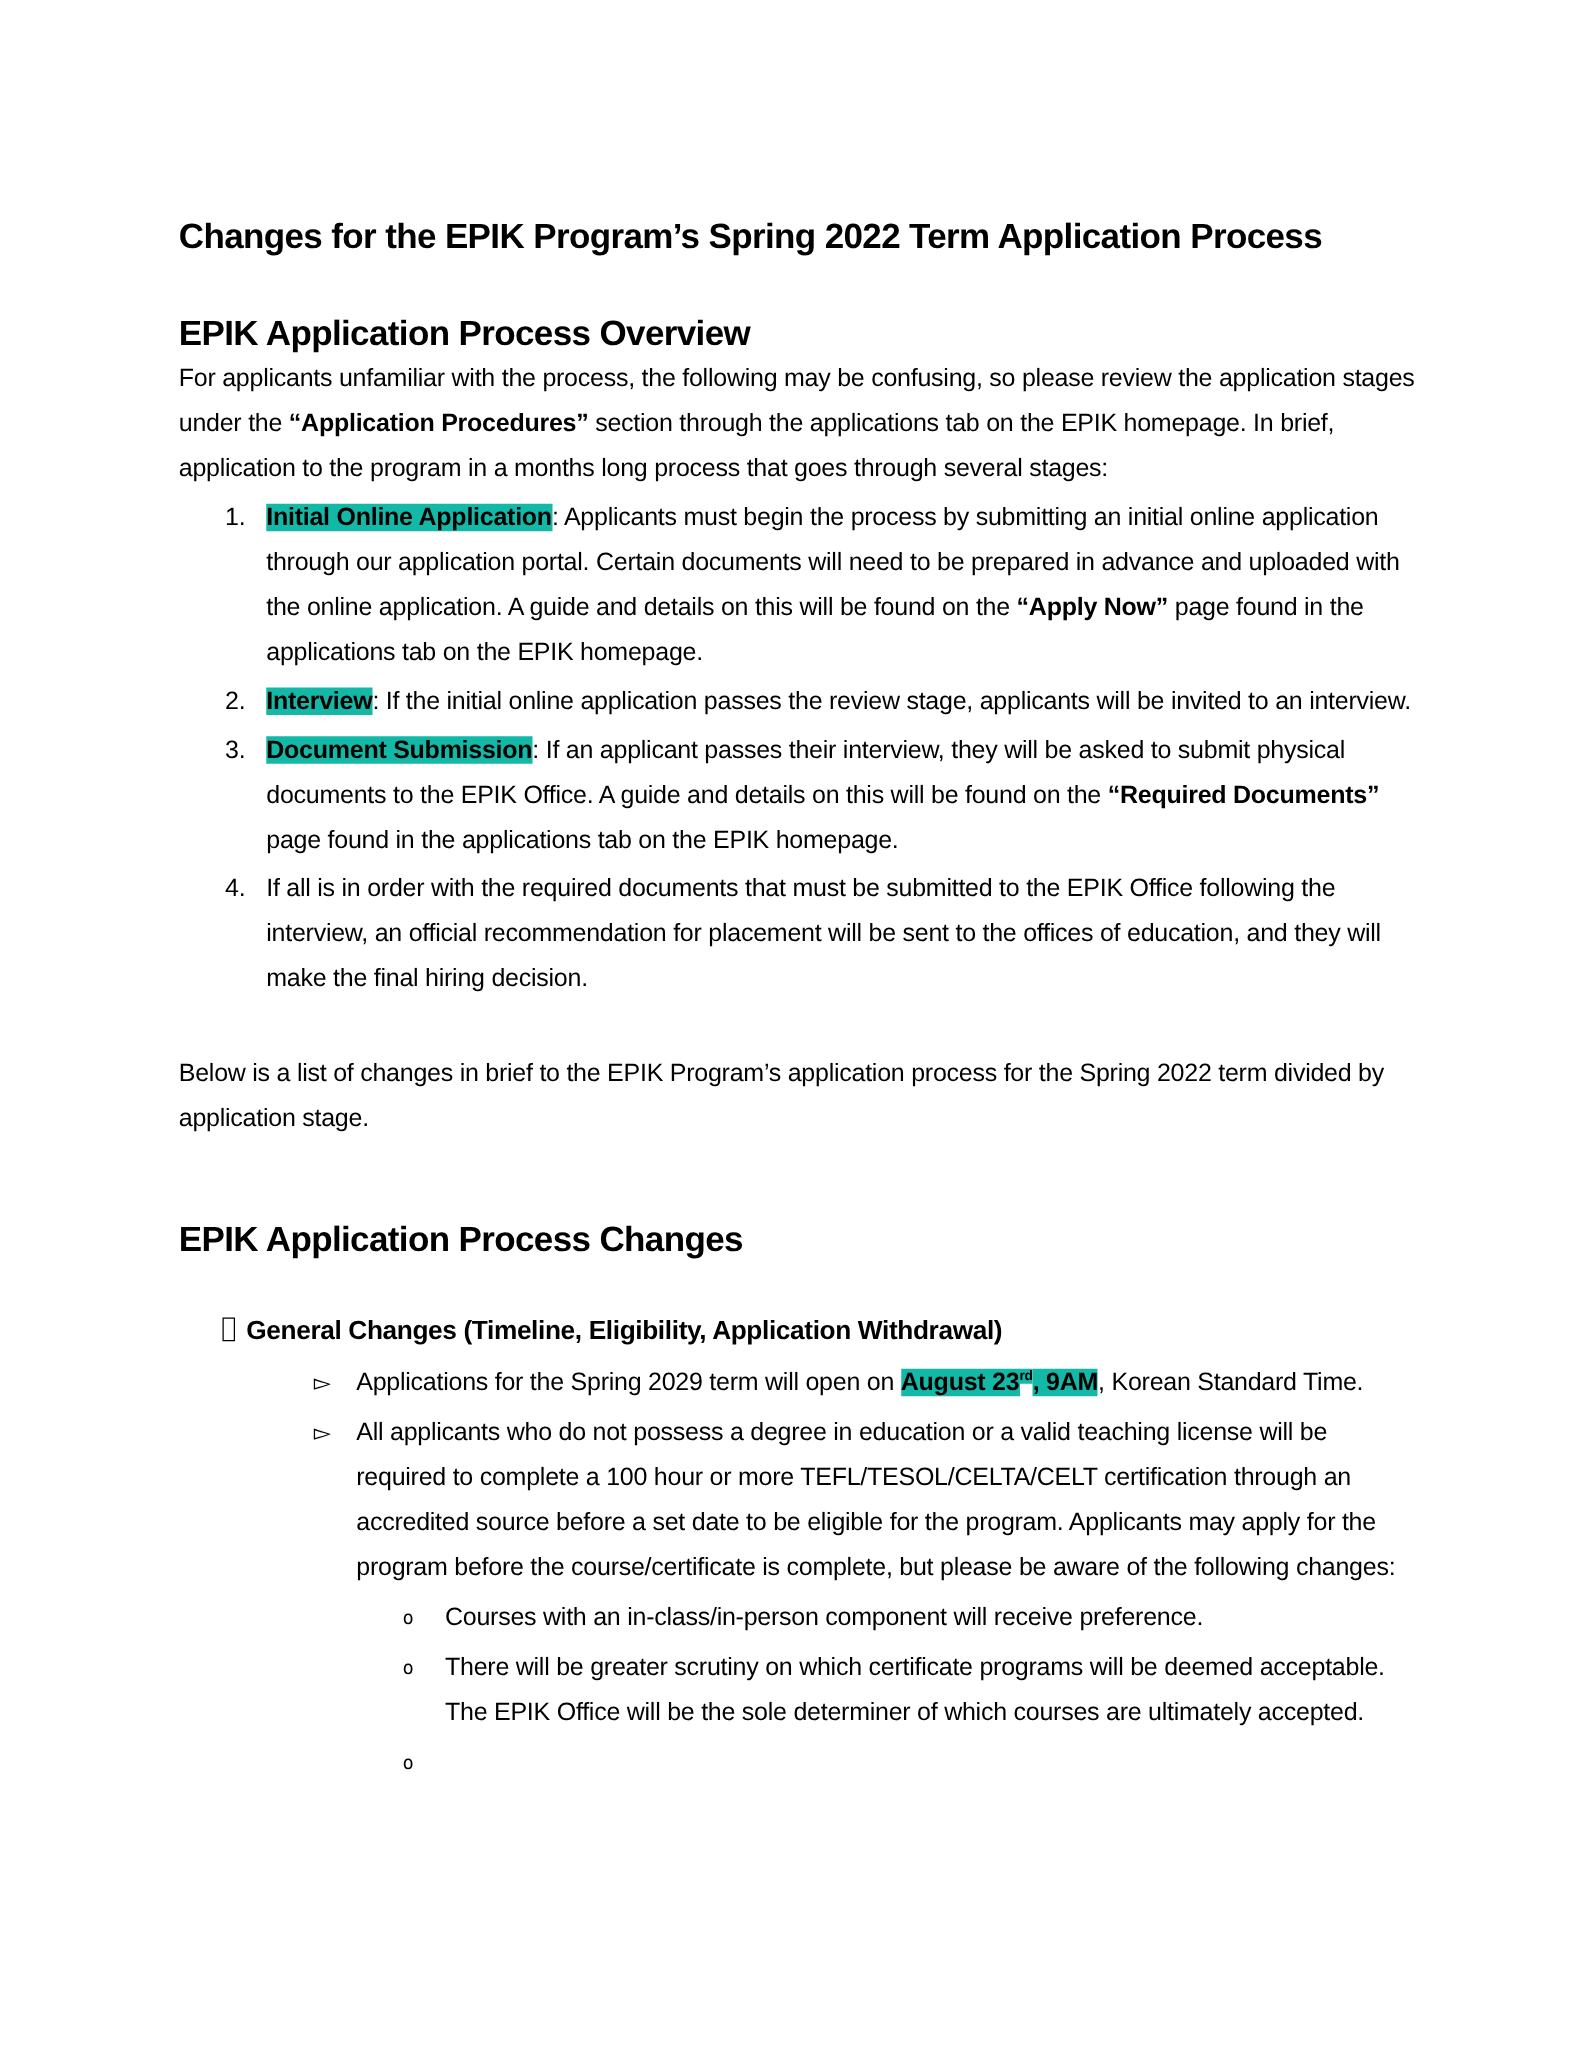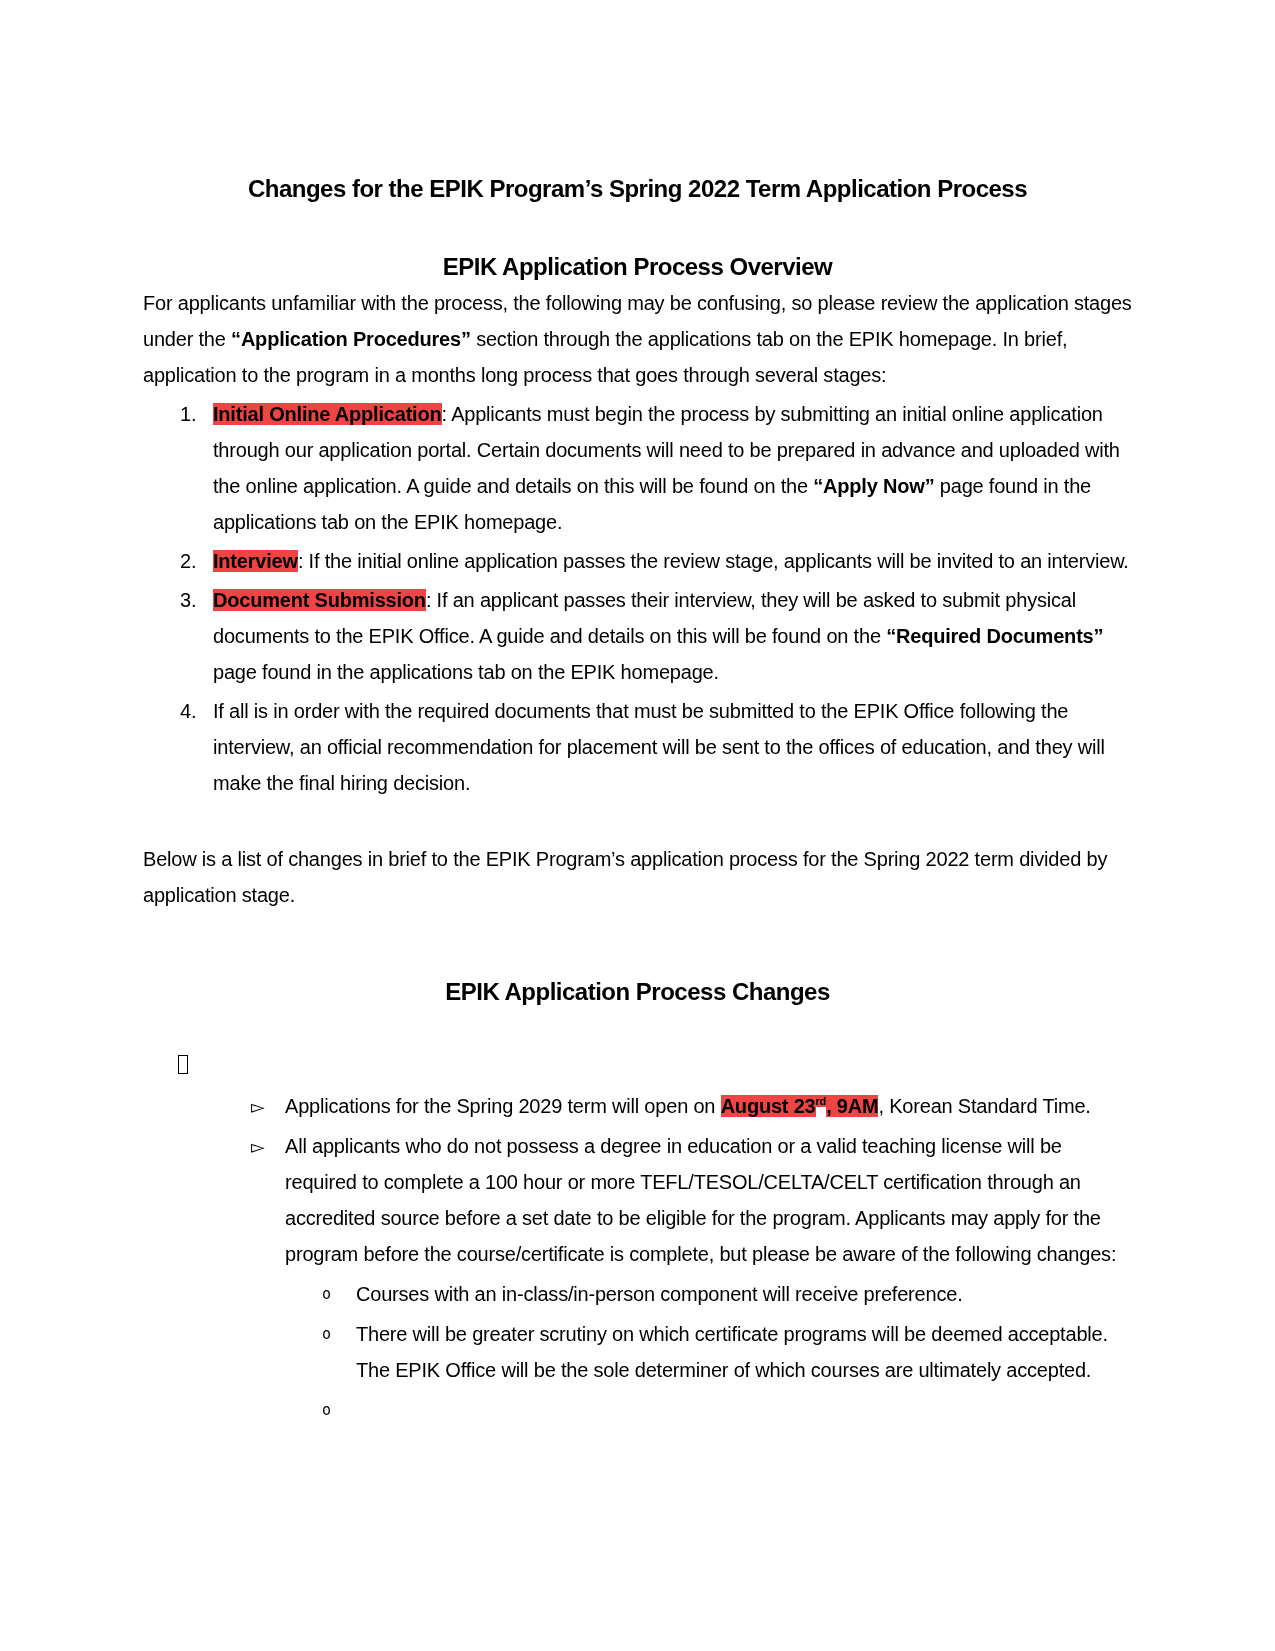--- a/index.html
+++ b/index.html
@@ -3,37 +3,37 @@
 <meta charset="utf-8">
 <style>
   html,body{margin:0;padding:0}
   body{
     width:1275px;height:1651px;overflow:hidden;
     background:#ffffff;color:#000000;
     font-family:"Liberation Sans","DejaVu Sans",sans-serif;
     letter-spacing:-0.2px;
   }
   .page{padding:170px 143px 0 143px}
-  .hd{font-size:24px;font-weight:bold;text-align:center;margin:0;line-height:37px;letter-spacing:-0.5px}
+  .hd{font-size:28px;font-weight:bold;margin:0;line-height:37px;letter-spacing:-0.5px}
   .sub{margin-top:41px}
   .body{font-size:20px;line-height:36px;margin:0}
   .intro{}
   .nitem{position:relative;padding-left:70px;font-size:20px;line-height:36px;margin-top:3px}
   .nnum{position:absolute;left:37px}
   .below{margin-top:40px}
   .changes{margin-top:60px}
   .ghead{font-size:21px;font-weight:bold;margin:40px 0 0 35px;line-height:30px;letter-spacing:-0.3px}
   .tofu{display:inline-block;width:10px;height:19px;border:2px solid #000;box-sizing:border-box;margin-right:9px;vertical-align:-2px;border-width:1.5px}
   .blist{margin-top:8px}
   .bitem{position:relative;padding-left:142px;font-size:20px;line-height:36px;margin-top:4px}
   .bmark{position:absolute;left:108px;top:1px;font-size:18px;font-family:"DejaVu Sans",sans-serif}
   .sitem{position:relative;padding-left:213px;font-size:20px;line-height:36px;margin-top:4px}
   .smark{position:absolute;left:179px;font-size:15px;font-family:"DejaVu Sans Mono",monospace}
   .b{font-weight:bold}
-  .h{background:#ef4444}
+  .h{background:#14b8a6}
   sup{font-size:11px;line-height:0}
 </style>
 </head>
 <body>
 
 <div class="page">
   <h1 class="hd">Changes for the EPIK Program’s Spring 2022 Term Application Process</h1>
   <h2 class="hd sub">EPIK Application Process Overview</h2>
 
   <p class="body intro"><span>For applicants unfamiliar with the process, the following may be confusing, so please review the application stages under the </span><span class="b">“Application Procedures”</span><span> section through the applications tab on the EPIK homepage. In brief, application to the program in a months long process that goes through several stages:</span></p>
@@ -43,21 +43,21 @@
       <div class="nitem"><span class="nnum">2.</span><span class="b h">Interview</span><span>: If the initial online application passes the review stage, applicants will be invited to an interview.</span></div>
       <div class="nitem"><span class="nnum">3.</span><span class="b h">Document Submission</span><span>: If an applicant passes their interview, they will be asked to submit physical documents to the EPIK Office. A guide and details on this will be found on the </span><span class="b">“Required Documents”</span><span> page found in the applications tab on the EPIK homepage.</span></div>
       <div class="nitem"><span class="nnum">4.</span><span>If all is in order with the required documents that must be submitted to the EPIK Office following the interview, an official recommendation for placement will be sent to the offices of education, and they will make the final hiring decision.</span></div>
     </div>
 
   <p class="body below">Below is a list of changes in brief to the EPIK Program’s application process for the Spring 2022 term divided by application stage.</p>
 
   <h2 class="hd changes">EPIK Application Process Changes</h2>
 
   <h3 class="ghead">
-    <span class="tofu"></span>
+    <span class="tofu"></span><span>General Changes (Timeline, Eligibility, Application Withdrawal)</span>
   </h3>
 
   <div class="blist">
       <div class="bitem"><span class="bmark">▻</span><span>Applications for the Spring 2029 term will open on </span><span class="b h">August 23</span><sup class="b h">rd</sup><span class="b h">, 9AM</span><span>, Korean Standard Time.</span></div>
       <div class="bitem"><span class="bmark">▻</span><span>All applicants who do not possess a degree in education or a valid teaching license will be required to complete a 100 hour or more TEFL/TESOL/CELTA/CELT certification through an accredited source before a set date to be eligible for the program. Applicants may apply for the program before the course/certificate is complete, but please be aware of the following changes:</span></div>
       <div class="sitem"><span class="smark">o</span><span>Courses with an in-class/in-person component will receive preference.</span></div>
       <div class="sitem"><span class="smark">o</span><span>There will be greater scrutiny on which certificate programs will be deemed acceptable. The EPIK Office will be the sole determiner of which courses are ultimately accepted.</span></div>
       <div class="sitem"><span class="smark">o</span></div>
     </div>
 </div>

